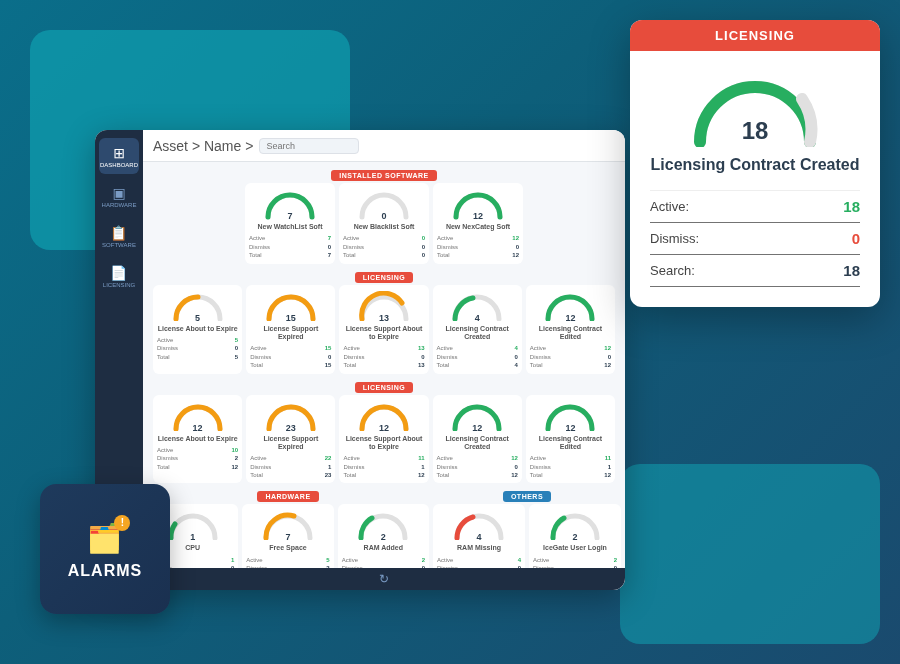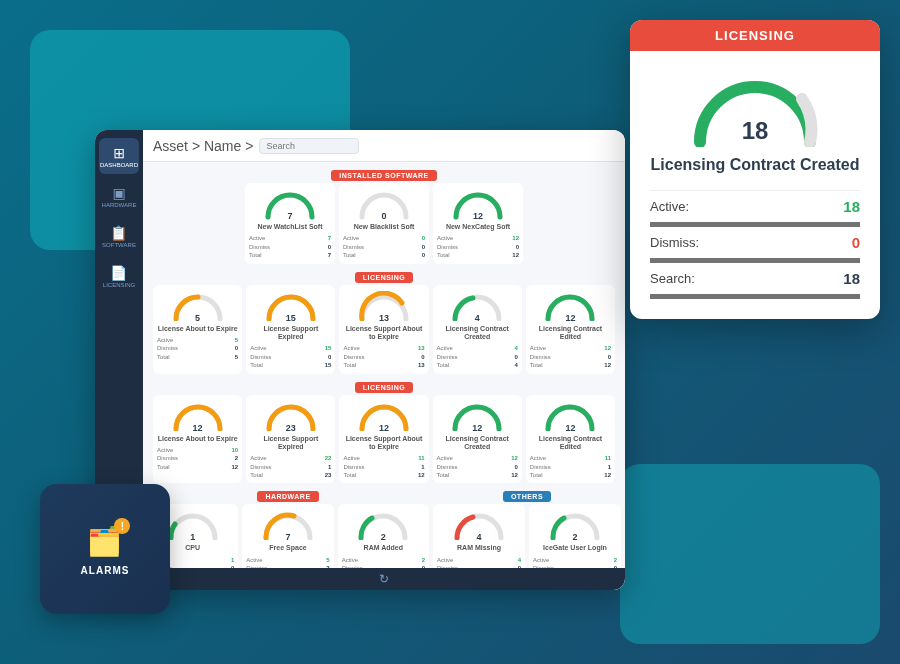--- a/index.html
+++ b/index.html
@@ -67,21 +67,21 @@
       width: 16px;
       height: 16px;
       font-size: 10px;
       display: flex;
       align-items: center;
       justify-content: center;
       font-weight: bold;
     }
     .alarms-label {
       color: white;
-      font-size: 10px;
+      font-size: 16px;
       font-weight: bold;
       letter-spacing: 1px;
     }
 
     
     .dashboard-panel {
       position: absolute;
       top: 130px;
       left: 95px;
       width: 530px;
@@ -312,21 +312,21 @@
     }
     .licensing-stats {
       width: 100%;
       border-top: 1px solid #eee;
     }
     .lic-stat-row {
       display: flex;
       justify-content: space-between;
       align-items: center;
       padding: 7px 0;
-      border-bottom: 5px solid #737373;
+      border-bottom: 1px solid #737373;
       font-size: 13px;
       color: #444;
     }
     .lic-stat-label { font-weight: normal; }
     .lic-stat-val-green { color: #27ae60; font-weight: bold; font-size: 15px; }
     .lic-stat-val-zero { color: #e74c3c; font-weight: bold; font-size: 15px; }
     .lic-stat-val-dark { color: #2c3e50; font-weight: bold; font-size: 15px; }
 
     
     .watermark {

